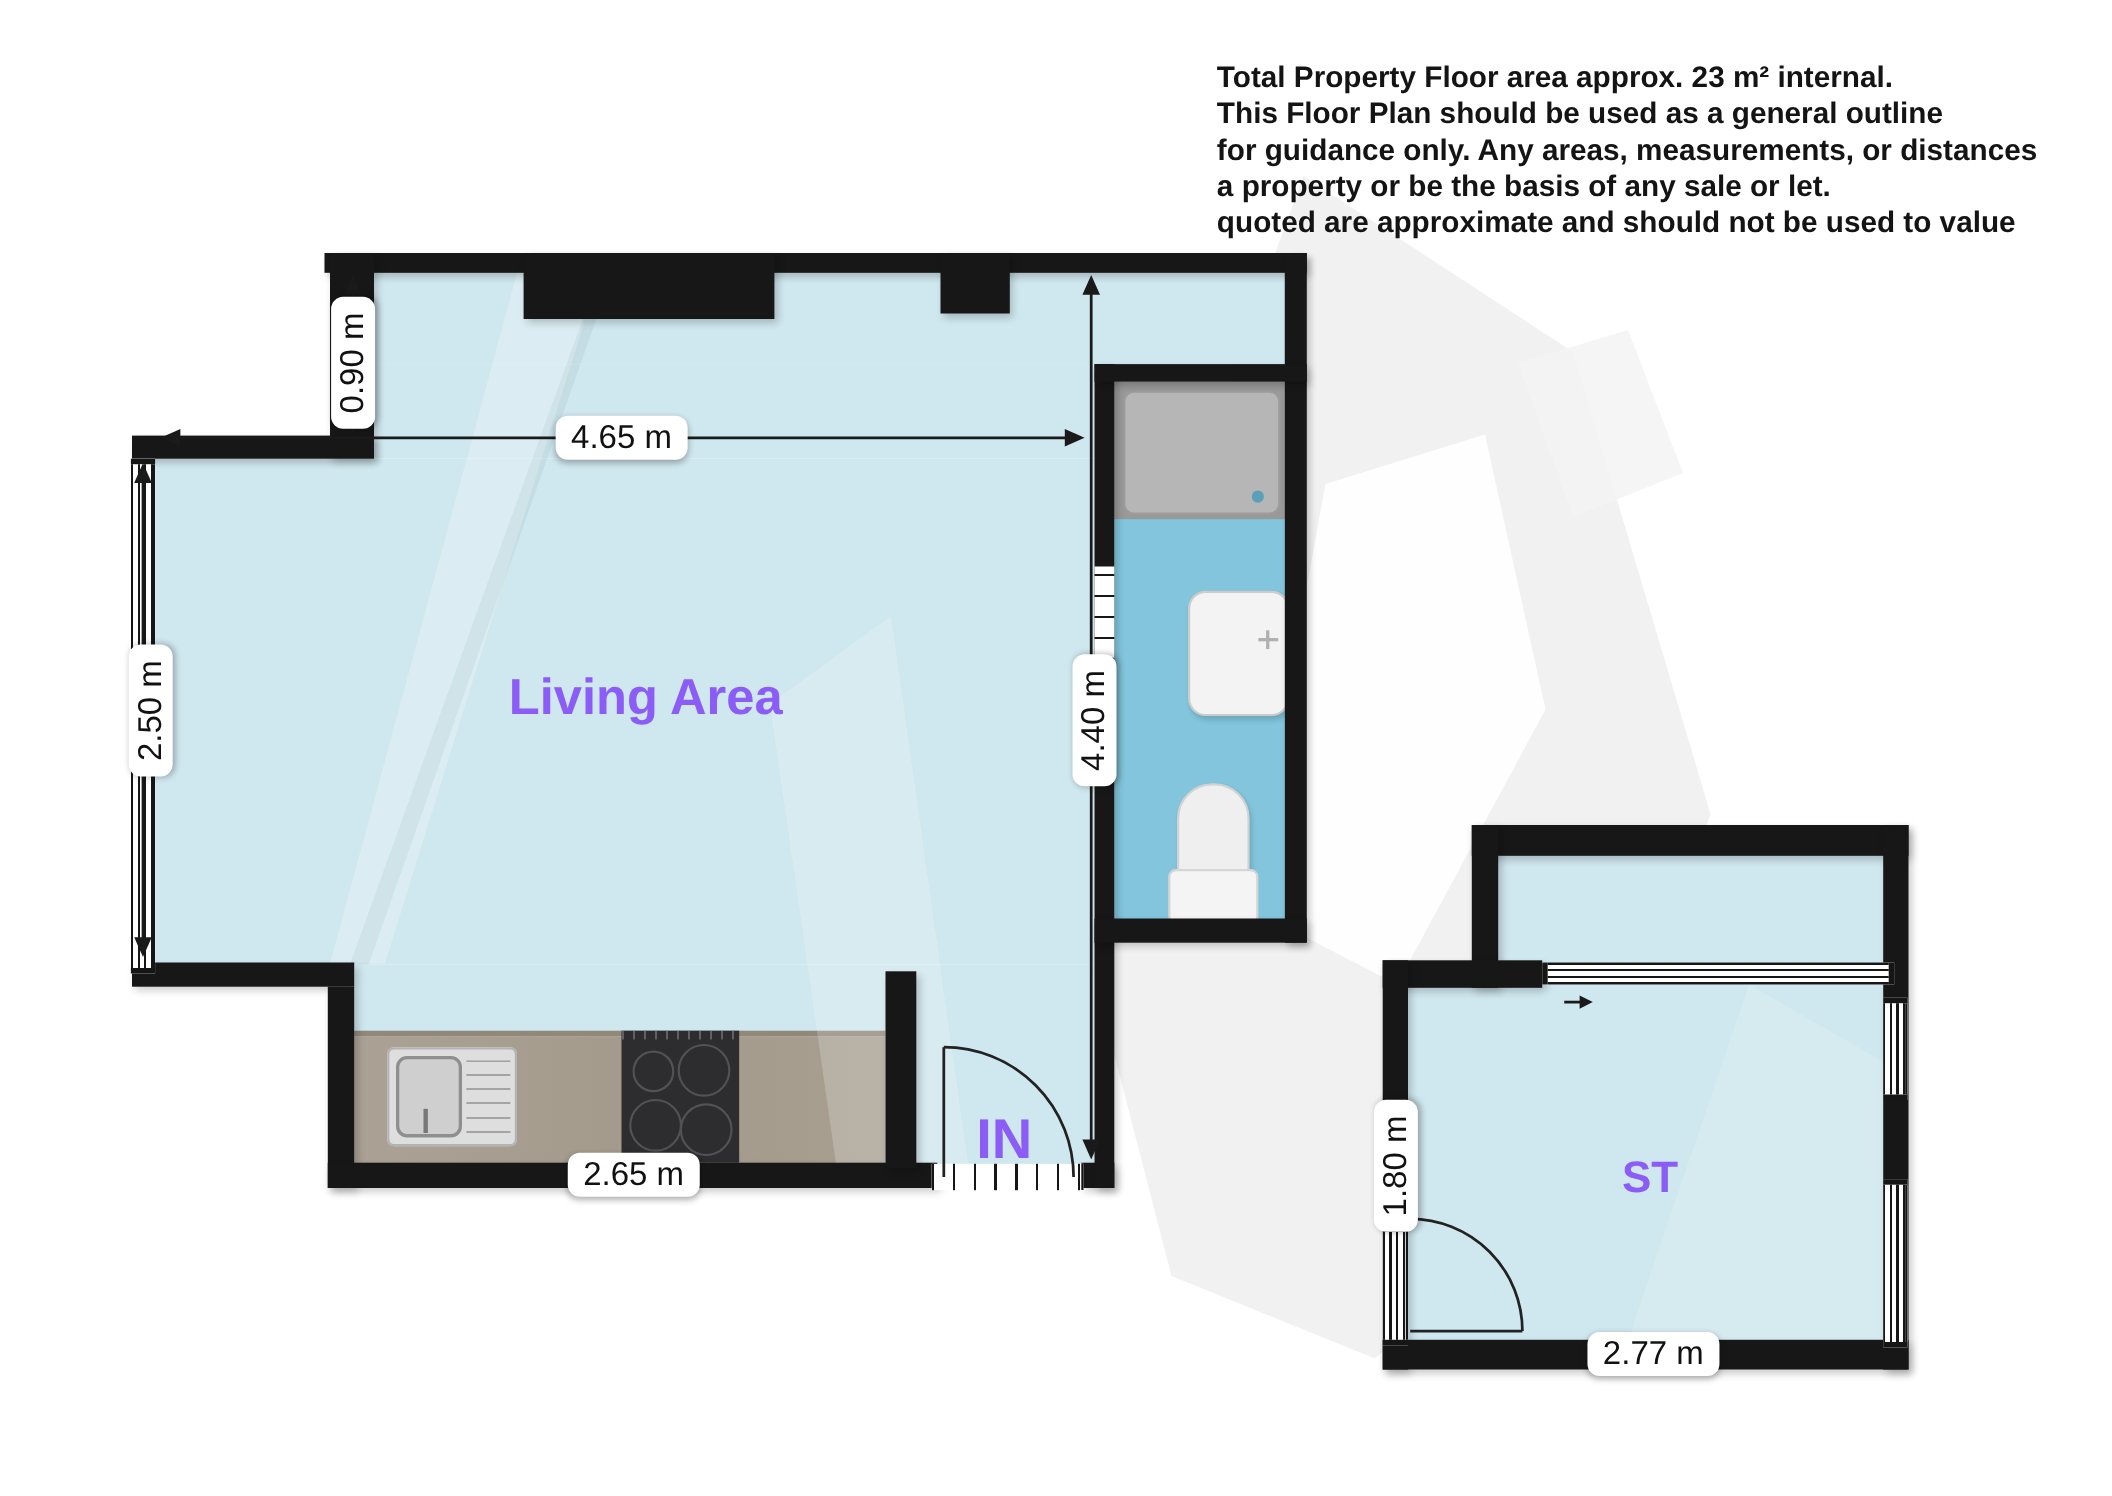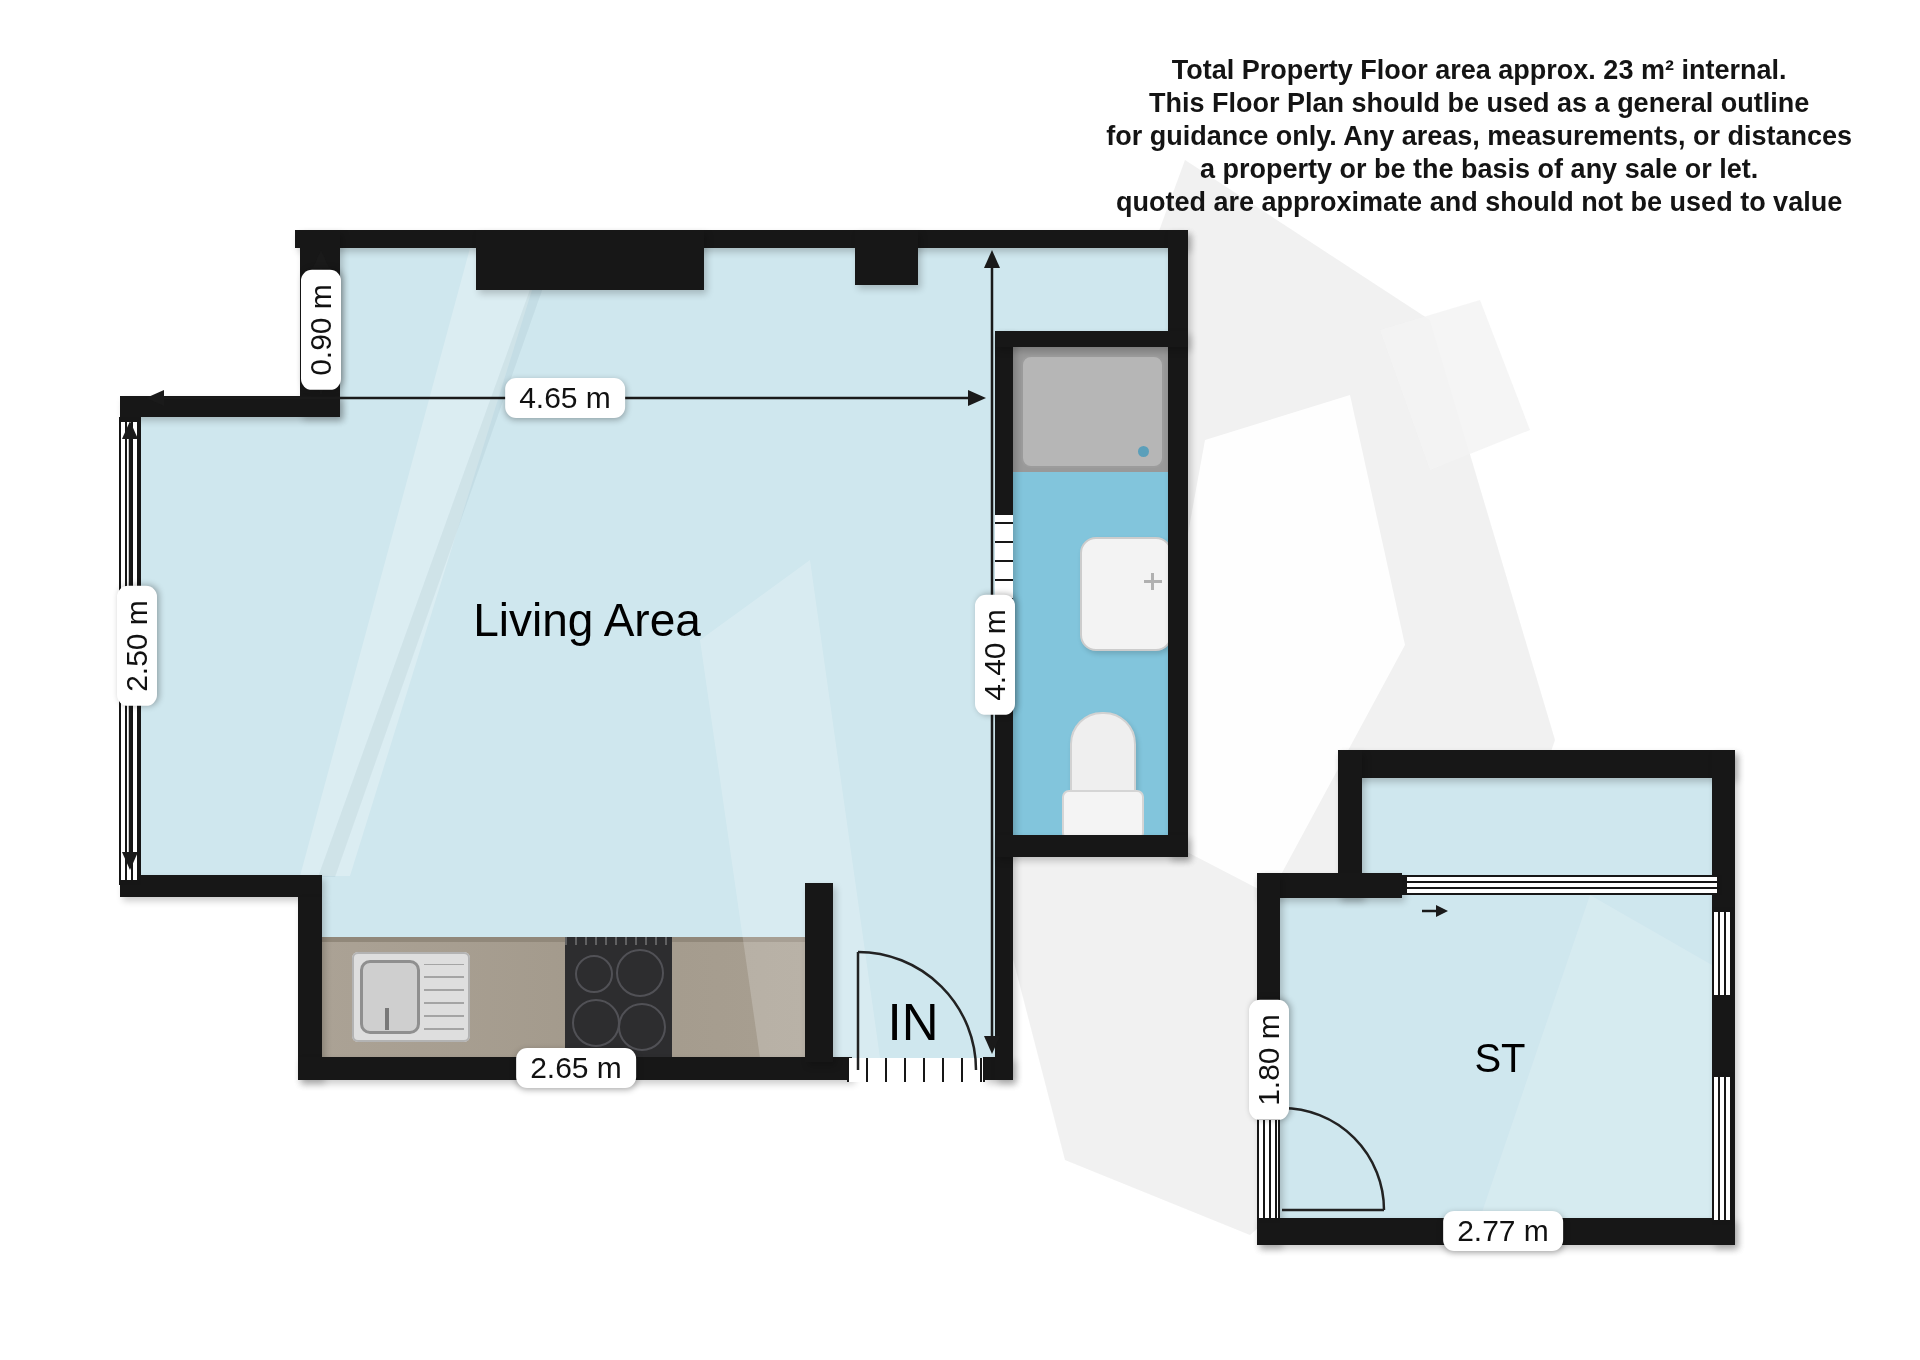--- a/index.html
+++ b/index.html
@@ -15,23 +15,23 @@
   .rails-y{background-image:repeating-linear-gradient(0deg,#161616 0 2px,transparent 2px 6px);
            box-shadow:inset 0 -2px 0 #161616;border-left:5px solid #161616;border-right:5px solid #161616;}
   .ladder-x{background-image:repeating-linear-gradient(90deg,#161616 0 2px,transparent 2px 19px);
             box-shadow:inset -2px 0 0 #161616;}
   .ladder-y{background-image:repeating-linear-gradient(0deg,#161616 0 2px,transparent 2px 19px);
             box-shadow:inset 0 -2px 0 #161616;}
   .dim{position:absolute;background:#ffffff;color:#111111;font-size:30px;font-weight:400;
        padding:3px 14px;border-radius:11px;box-shadow:0 2px 6px rgba(0,0,0,.30);
        transform:translate(-50%,-50%);white-space:nowrap;z-index:30;}
   .dim.vert{transform:translate(-50%,-50%) rotate(-90deg);}
-  .room{position:absolute;color:#000000;font-weight:normal;transform:translate(-50%,-50%);
-        white-space:nowrap;z-index:25;}
-  .disclaimer{position:absolute;top:54px;right:68px;text-align:center;font-size:27px;
+  .room{position:absolute;color:#8b5cf6;font-weight:bold;transform:translate(-50%,-50%);
+        white-space:nowrap;z-index:25;margin-top:13px;}
+  .disclaimer{position:absolute;top:54px;right:68px;text-align:left;font-size:27px;
               font-weight:bold;line-height:33px;color:#141414;z-index:40;}
   .annot{z-index:20;}
   .streaks{z-index:8;}
   .watermark{z-index:0;}
 </style>
 </head>
 <body>
 
 <div id="stage">
 

